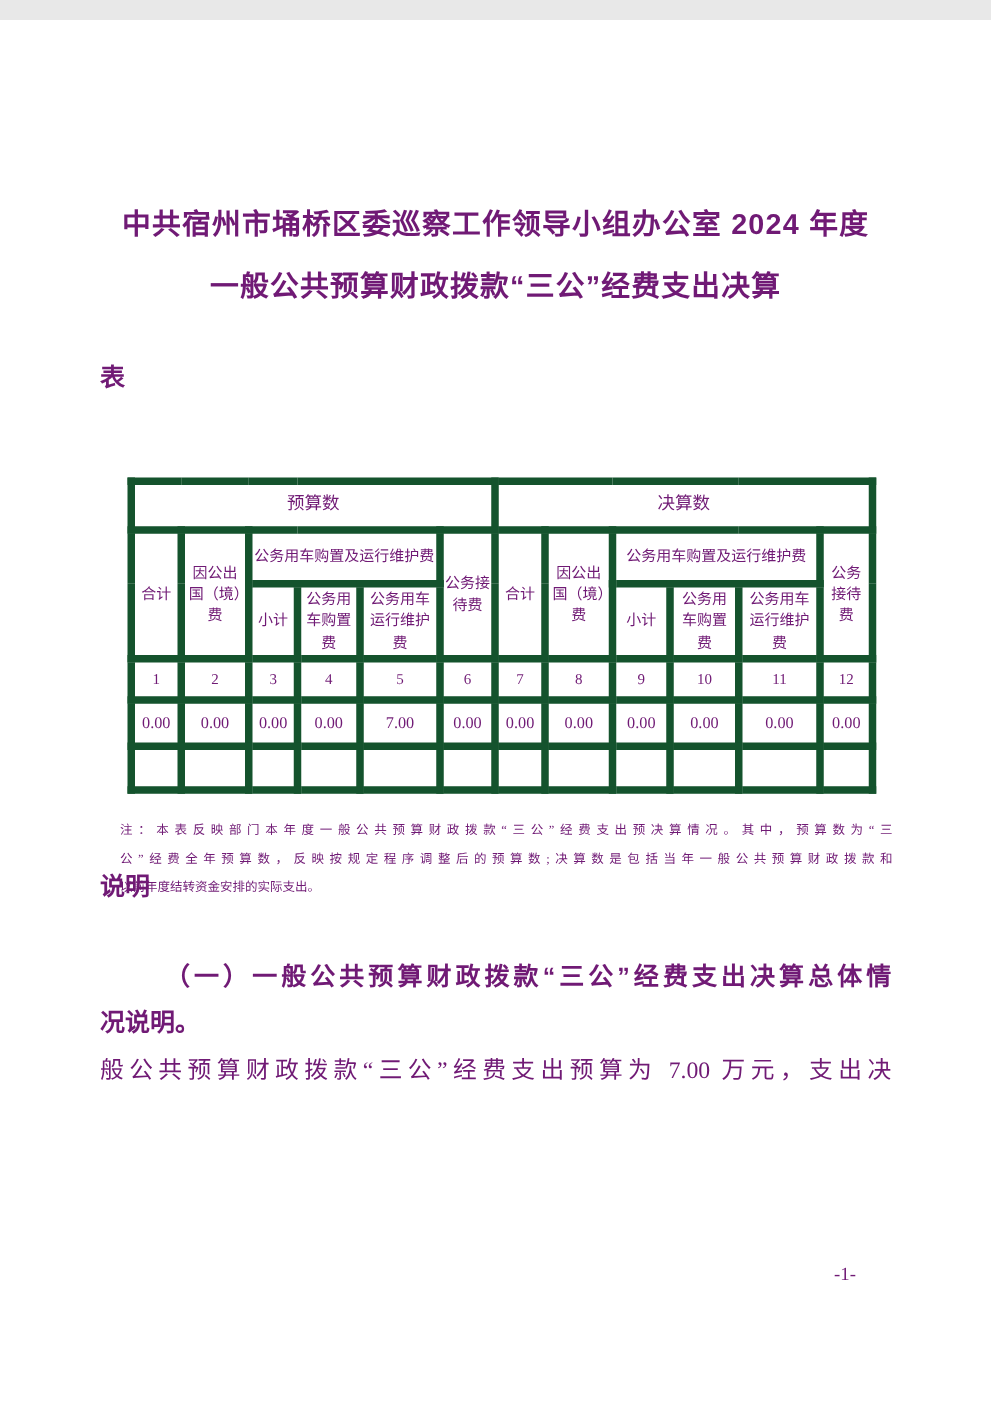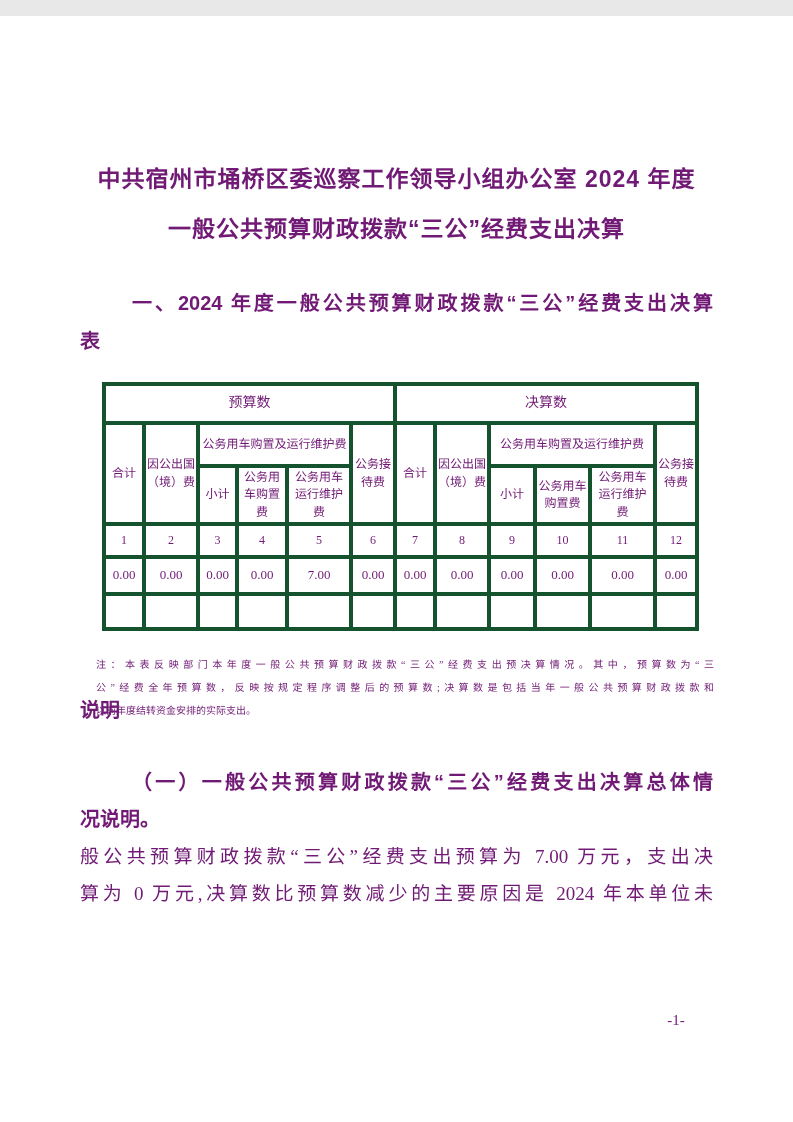--- a/index.html
+++ b/index.html
@@ -53,21 +53,21 @@
     top: 366px; left: 102px;
     width: 593px;
     border-collapse: collapse;
     table-layout: fixed;
     border: 2px solid #000;
     font-size: 12px;
     line-height: 1.45;
     text-align: center;
   }
   table.sangong td {
-    border: 4px solid #14532d;
+    border: 6px solid #14532d;
     vertical-align: middle;
     padding: 1px;
     word-break: break-all;
   }
   tr.row-group  { height: 39px; }
   tr.row-head2  { height: 43px; }
   tr.row-head3  { height: 50px; }
   tr.row-nums   { height: 33px; }
   tr.row-vals   { height: 37px; font-size: 13px; }
   tr.row-empty  { height: 35px; }
@@ -108,21 +108,20 @@
 <body>
 
 <div class="page">
 
   <div class="doc-title">
     <div>中共宿州市埇桥区委巡察工作领导小组办公室 2024 年度</div>
     <div>一般公共预算财政拨款“三公”经费支出决算</div>
   </div>
 
   <div class="sec-heading" id="section1">
-    <div class="line-first">一、2024 年度一般公共预算财政拨款“三公”经费支出决算</div>
     <div class="line-rest">表</div>
   </div>
 
 
   <table class="sangong">
     <colgroup>
       <col style="width:40px">
         <col style="width:54px">
         <col style="width:39px">
       <col style="width:50px">
@@ -213,18 +212,17 @@
     <div class="line-rest">说明</div>
   </div>
 
   <div class="sec-heading" id="subsection1">
     <div class="line-first">（一）一般公共预算财政拨款“三公”经费支出决算总体情</div>
     <div class="line-rest">况说明。</div>
   </div>
 
   <div class="body-para">
     <div class="line-just">般公共预算财政拨款“三公”经费支出预算为 7.00 万元，支出决</div>
-    <div class="line-just">算为 0 万元,决算数比预算数减少的主要原因是 2024 年本单位未</div>
   </div>
 
   <div class="page-number">-1-</div>
 
 </div>
 
 </body></html>

